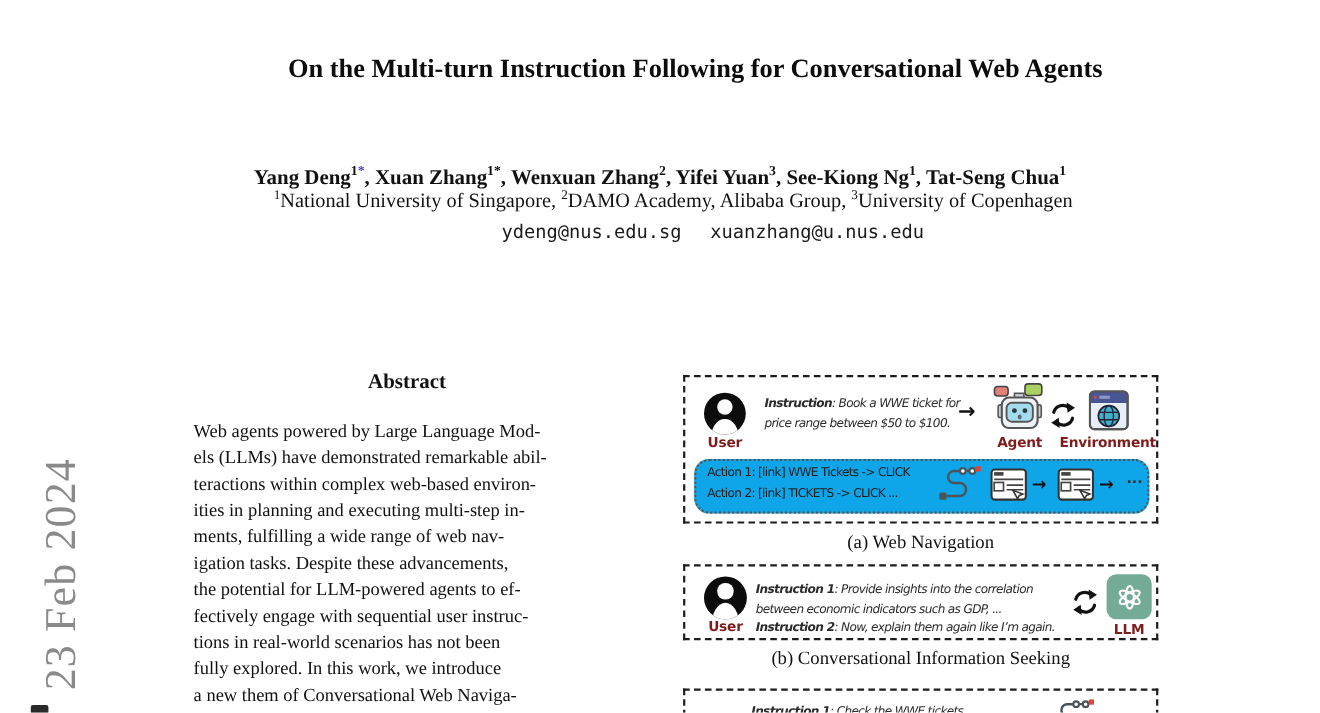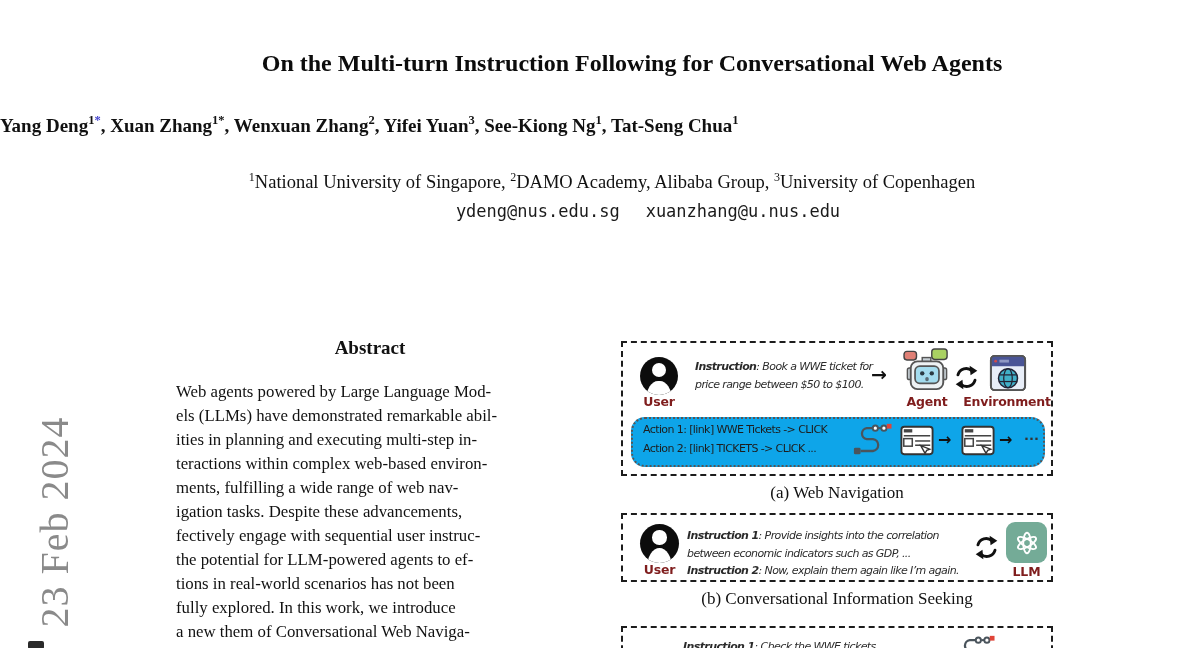--- a/index.html
+++ b/index.html
@@ -2,21 +2,21 @@
 <html style="--star-accent: #4646d0; --date-gray: #8a8a8a; --llm-green: #74ab97; --robot-face: #a4dcee; --bubble-red: #e08076; --bubble-green: #a9d162; --env-header: #4a5596; --env-globe: #41b0c8; --flow-red: #e04438;"><head>
 <meta charset="utf-8">
 <style>
   html,body{margin:0;padding:0;}
   .page{position:relative;width:1200px;height:648px;background:#ffffff;overflow:hidden;
         font-family:"Liberation Serif","DejaVu Serif",serif;color:#111;}
 
   
   .title{position:absolute;top:50px;left:0;width:1200px;text-align:center;
          font-size:24px;font-weight:bold;color:#0c0c0c;padding-left:32px;}
-  .authors{position:absolute;top:114px;left:0;width:1200px;text-align:left;
+  .authors{position:absolute;top:149px;left:0;width:1200px;text-align:center;
            font-size:19px;font-weight:bold;}
   .authors sup{font-size:12.5px;font-weight:bold;position:relative;top:-1px;}
   .star-accent{color:var(--star-accent);}
   .affils{position:absolute;top:170px;left:12px;width:1200px;text-align:center;font-size:18.5px;}
   .affils sup{font-size:12px;}
   .emails{position:absolute;top:201px;left:0;width:1200px;text-align:center;
           font-family:"DejaVu Sans Mono","Liberation Mono",monospace;font-size:17px;color:#1a1a1a;padding-left:48px;}
   .emails .email2{margin-left:26px;}
 
   
@@ -92,26 +92,26 @@
   </div>
 
   <div class="emails">
     <span>ydeng@nus.edu.sg</span><span class="email2">xuanzhang@u.nus.edu</span>
   </div>
 
   <div class="abstract">
     <h2>Abstract</h2>
     <div class="abs-line">Web agents powered by Large Language Mod-</div>
     <div class="abs-line">els (LLMs) have demonstrated remarkable abil-</div>
+    <div class="abs-line">teractions within complex web-based environ-</div>
     <div class="abs-line">ities in planning and executing multi-step in-</div>
-    <div class="abs-line">teractions within complex web-based environ-</div>
     <div class="abs-line">ments, fulfilling a wide range of web nav-</div>
     <div class="abs-line">igation tasks.  Despite these advancements,</div>
+    <div class="abs-line">the potential for LLM-powered agents to ef-</div>
     <div class="abs-line">fectively engage with sequential user instruc-</div>
-    <div class="abs-line">the potential for LLM-powered agents to ef-</div>
     <div class="abs-line">tions in real-world scenarios has not been</div>
     <div class="abs-line">fully explored.  In this work, we introduce</div>
     <div class="abs-line">a new them of Conversational Web Naviga-</div>
   </div>
 
   <div class="panel panel-a">
     <div class="user-icon" style="left:17px;top:14px;width:38px;height:38px;">
       <div class="head"></div>
         <div class="torso"></div>
     </div>

